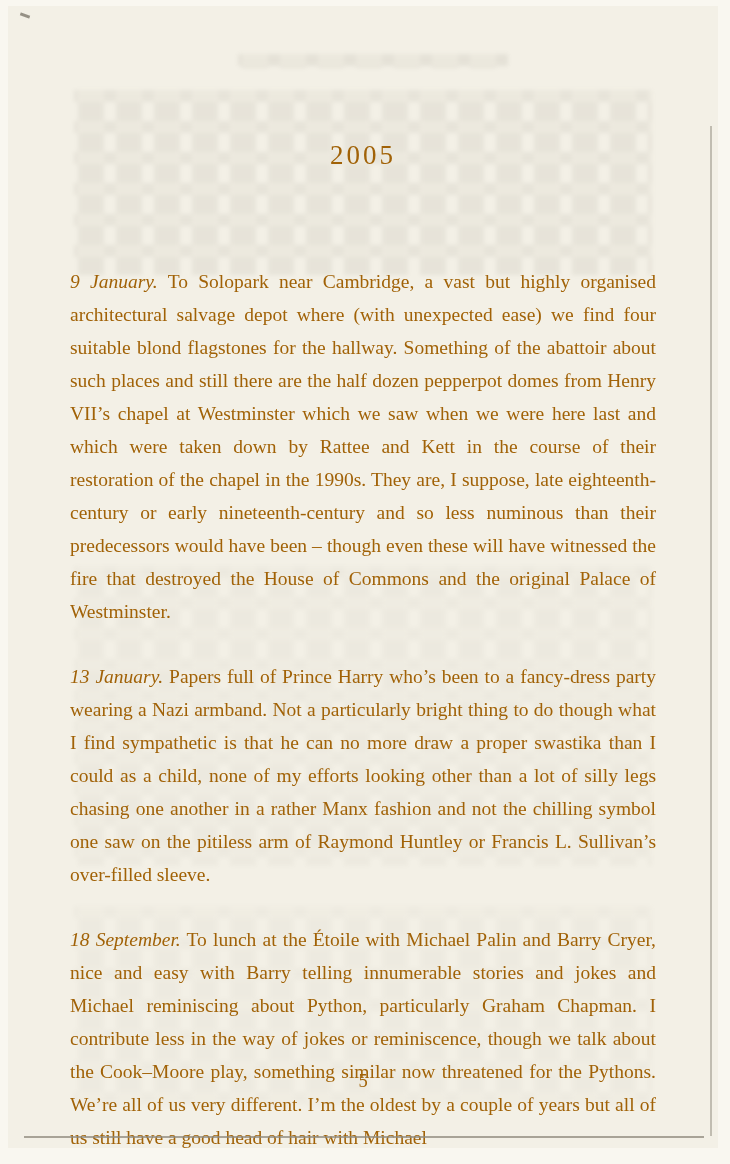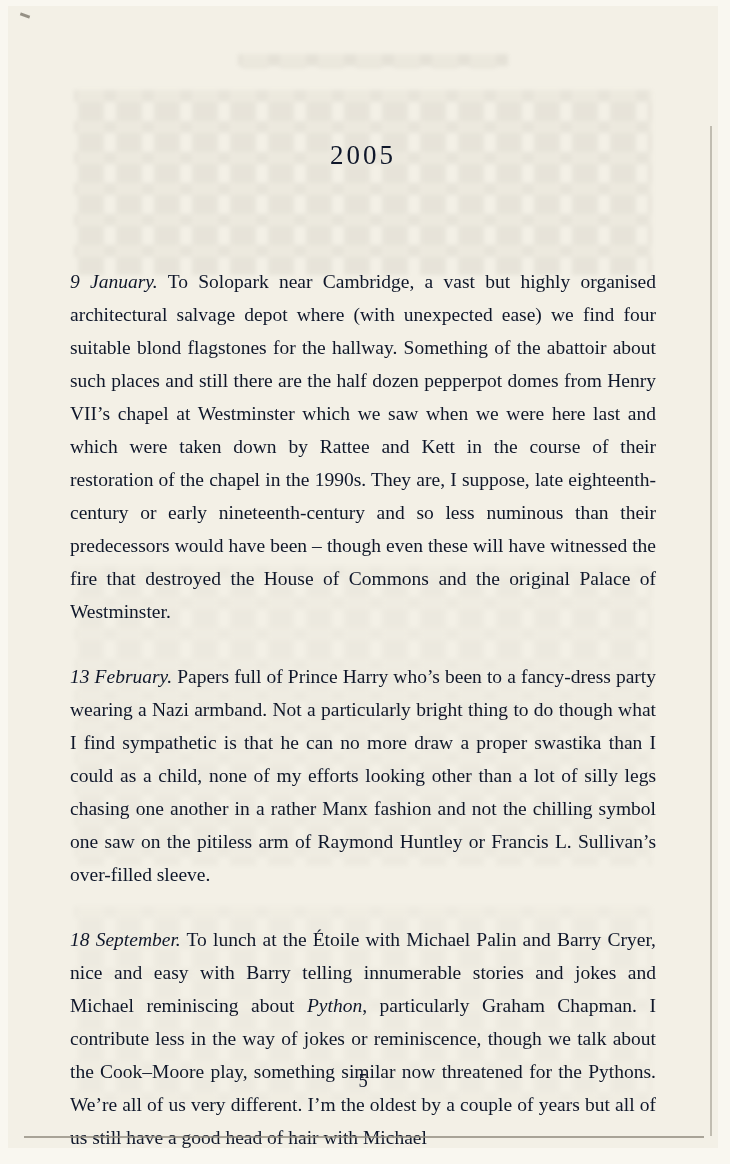--- a/index.html
+++ b/index.html
@@ -11,21 +11,21 @@
     height: 1164px;
     background: #f9f7f0;
     position: relative;
     overflow: hidden;
     font-family: "Liberation Serif", "DejaVu Serif", serif;
   }
   .page {
     position: absolute;
     inset: 6px 12px 16px 8px;
     background: #f3f0e6;
-    color: #0f172a;
+    color: #a16207;
   }
   
   .edge-bottom {
     position: absolute;
     left: 16px; right: 14px; bottom: 10px;
     height: 2px;
     background: #8f8a7d;
     opacity: 0.75;
     filter: blur(0.4px);
   }
@@ -93,21 +93,20 @@
   .entry {
     margin: 9px 0 32px 0;
   }
   .entry:last-child {
     margin-bottom: 0;
   }
   .date {
     font-style: italic;
   }
   .italic {
-    font-style: italic;
   }
   .folio {
     position: absolute;
     left: 0; right: 0;
     bottom: 56px;
     text-align: center;
     font-size: 18.5px;
     font-feature-settings: "onum";
   }
 </style>
@@ -124,21 +123,21 @@
   <h1 class="chapter">2005</h1>
 
   <div class="body-text">
 
     <p class="entry">
       <span class="date">9 January.</span>
       <span>To Solopark near Cambridge, a vast but highly organised architectural salvage depot where (with unexpected ease) we find four suitable blond flagstones for the hallway. Something of the abattoir about such places and still there are the half dozen pepperpot domes from Henry VII’s chapel at Westminster which we saw when we were here last and which were taken down by Rattee and Kett in the course of their restoration of the chapel in the 1990s. They are, I suppose, late eighteenth-century or early nineteenth-century and so less numinous than their predecessors would have been – though even these will have witnessed the fire that destroyed the House of Commons and the original Palace of Westminster.</span>
     </p>
 
     <p class="entry">
-      <span class="date">13 February.</span>
+      <span class="date">13 January.</span>
       <span>Papers full of Prince Harry who’s been to a fancy-dress party wearing a Nazi armband. Not a particularly bright thing to do though what I find sympathetic is that he can no more draw a proper swastika than I could as a child, none of my efforts looking other than a lot of silly legs chasing one another in a rather Manx fashion and not the chilling symbol one saw on the pitiless arm of Raymond Huntley or Francis L. Sullivan’s over-filled sleeve.</span>
     </p>
 
     <p class="entry">
       <span class="date">18 September.</span>
       <span>To lunch at the Étoile with Michael Palin and Barry Cryer, nice and easy with Barry telling innumerable stories and jokes and Michael reminiscing about </span><span class="italic">Python</span><span>, particularly Graham Chapman. I contribute less in the way of jokes or reminiscence, though we talk about the Cook–Moore play, something similar now threatened for the Pythons. We’re all of us very different. I’m the oldest by a couple of years but all of us still have a good head of hair with Michael</span>
     </p>
 
   </div>
 

